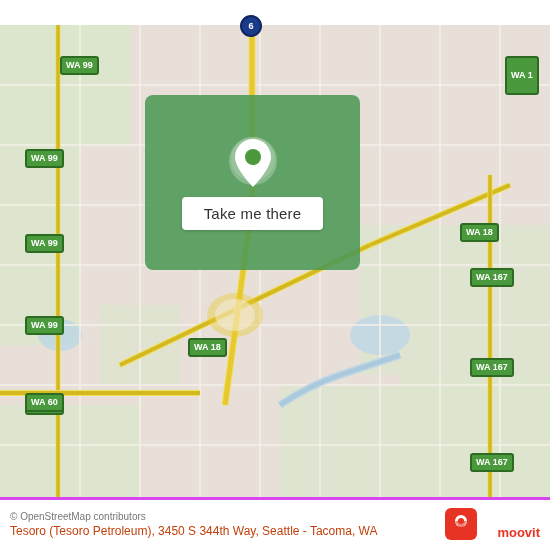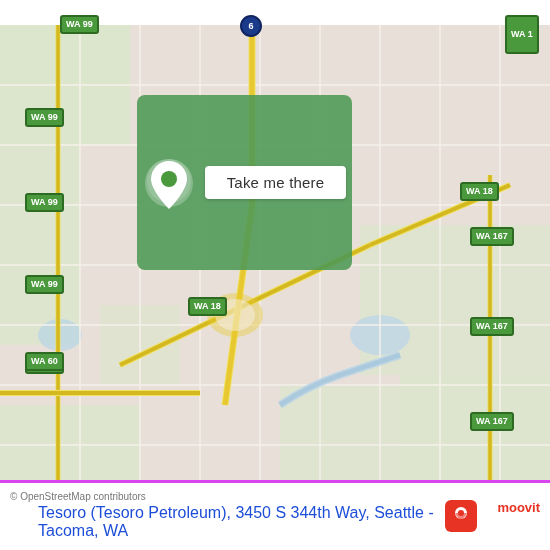--- a/index.html
+++ b/index.html
@@ -24,26 +24,27 @@
       position: absolute;
       top: 0; left: 0;
       width: 100%;
       height: 100%;
     }
 
     
     #location-panel {
       position: absolute;
       top: 95px;
-      left: 137px;
+      left: 145px;
       width: 215px;
       height: 175px;
       background-color: rgba(76, 153, 85, 0.88);
       border-radius: 8px;
       display: flex;
+      flex-direction: column;
       align-items: center;
       justify-content: center;
       gap: 10px;
     }
 
     #pin-icon {
       width: 52px;
       height: 52px;
       position: relative;
     }
@@ -80,29 +81,28 @@
       flex-direction: column;
       gap: 2px;
     }
 
     #osm-credit {
       font-size: 10px;
       color: #777;
     }
 
     #location-name {
-      font-size: 16px;
-      color: #1d4ed8;
+      font-size: 12px;
+      color: #c2410c;
       font-weight: 400;
-      margin-left: 28px;
     }
 
     #moovit-logo {
       display: flex;
-      align-items: flex-start;
+      align-items: flex-end;
       gap: 20px;
     }
 
     #moovit-icon {
       width: 32px;
       height: 32px;
     }
 
     #moovit-text {
       font-size: 13px;
@@ -115,20 +115,21 @@
       position: absolute;
       background: white;
       border: 2px solid #888;
       border-radius: 3px;
       font-size: 9px;
       font-weight: bold;
       color: #333;
       padding: 1px 3px;
       text-align: center;
       line-height: 1.2;
+      margin-top: 41px;
     }
 
     .badge-wa {
       background: #4a9a3d;
       color: white;
       border-color: #2d6b22;
     }
   </style>
 </head>
 <body>

